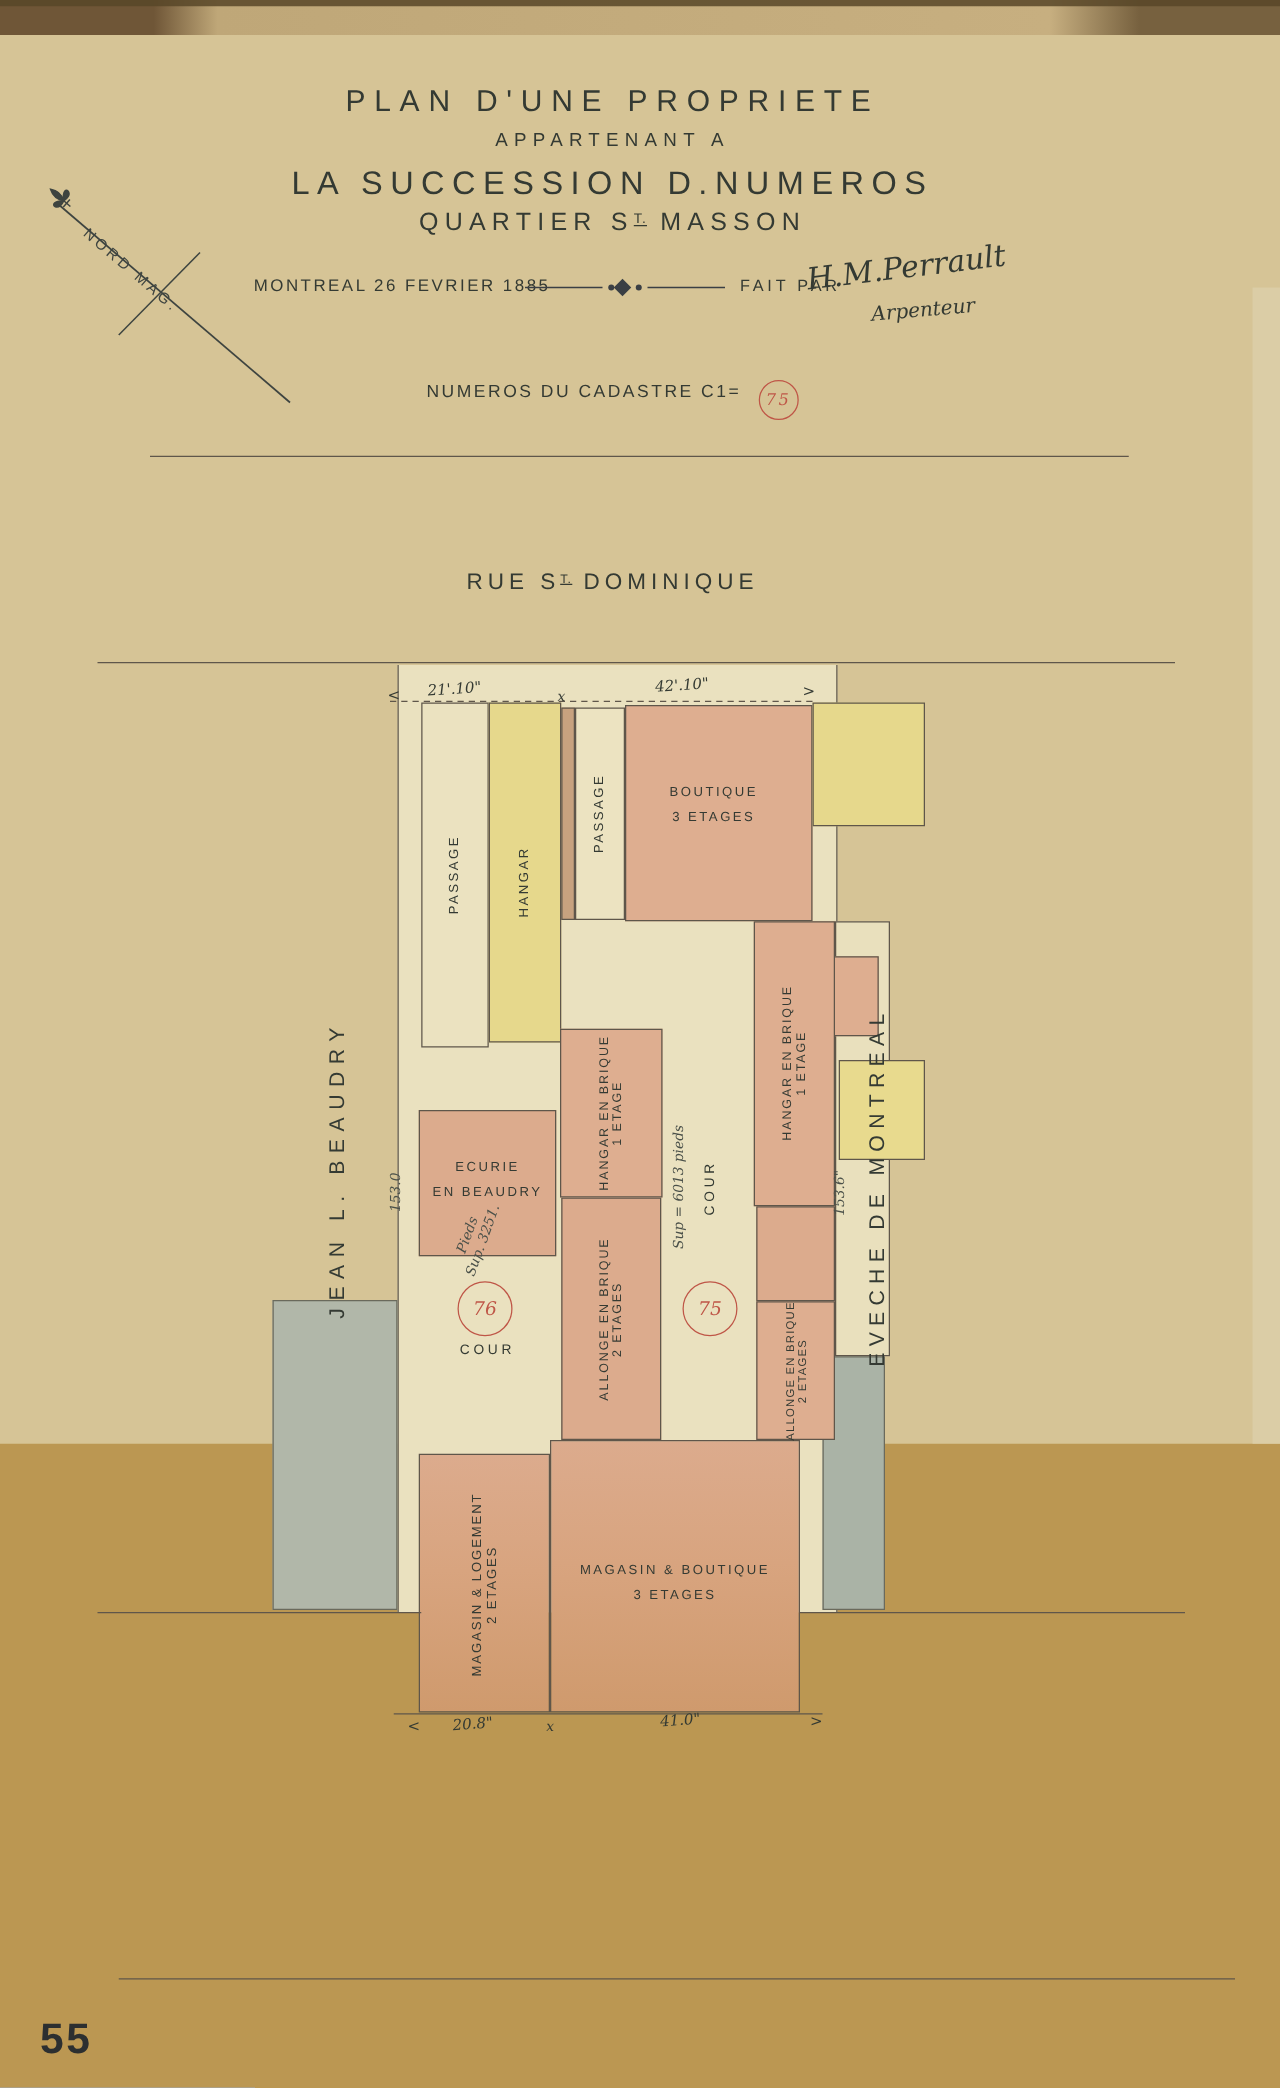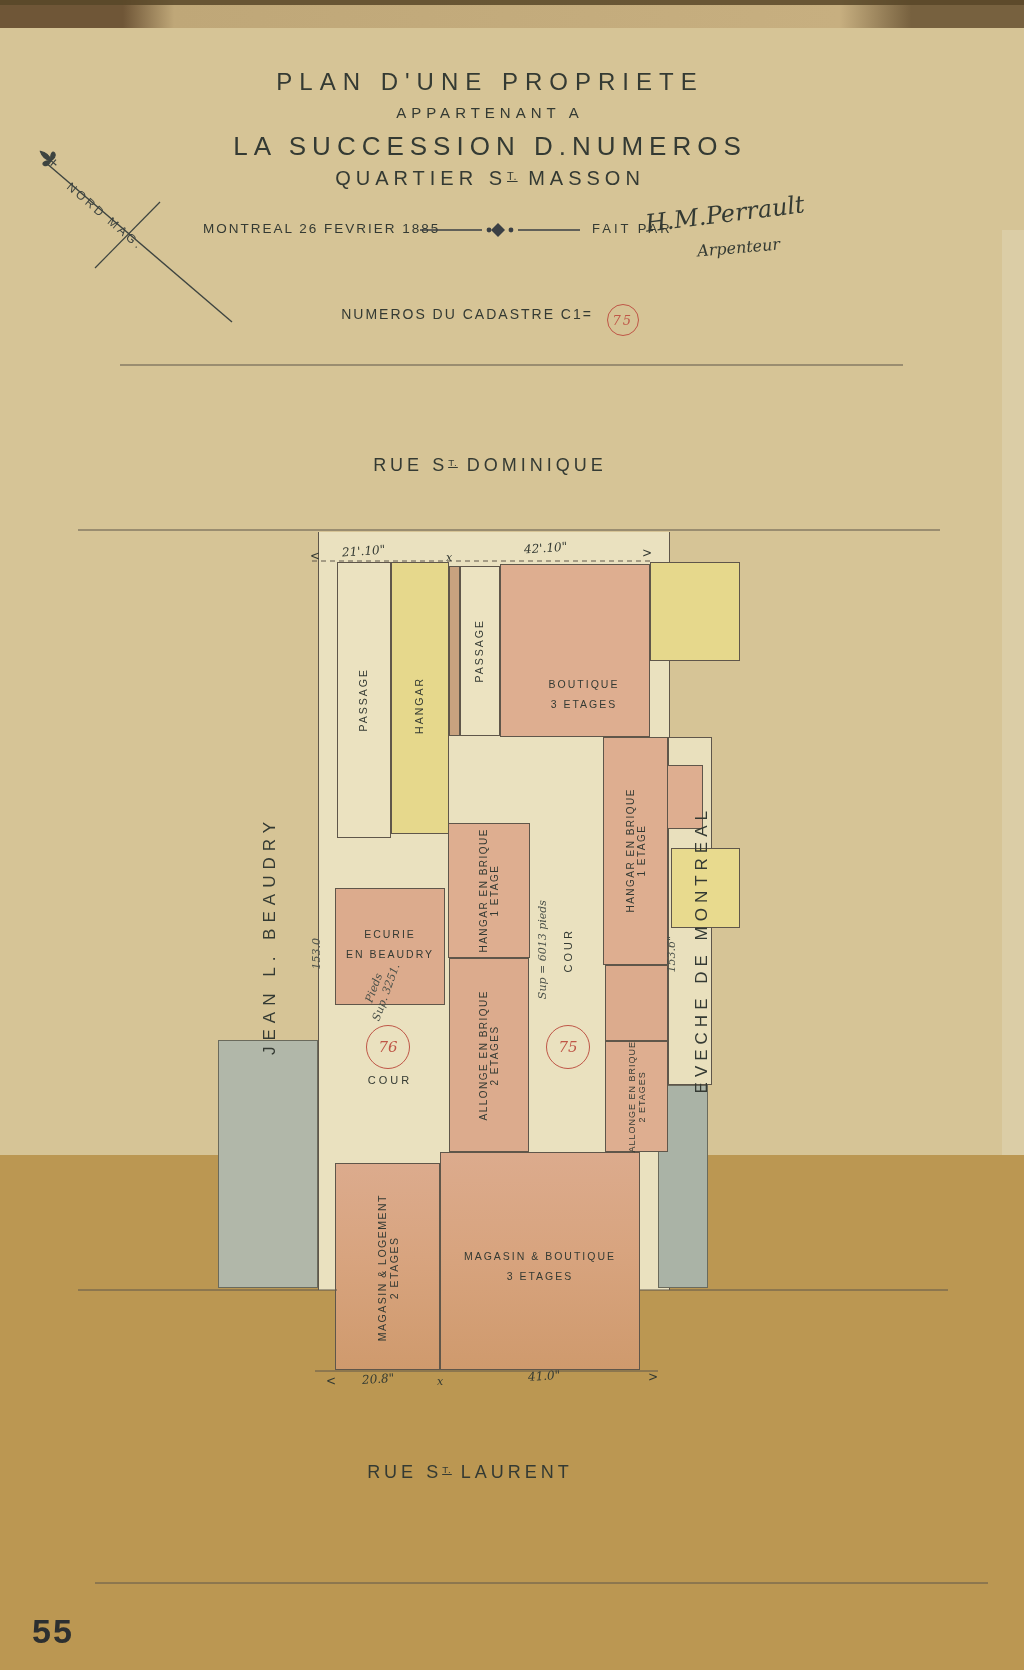--- a/index.html
+++ b/index.html
@@ -53,23 +53,20 @@
   <div class="lbl script" style="left:697px;top:238px;font-size:16px;transform:rotate(-5deg);">Arpenteur</div>
 
 
   <div class="ttl" style="top:280px;font-size:14px;letter-spacing:2px;margin-top:24px;">
     <span style="vertical-align:6px;">NUMEROS DU CADASTRE C1=</span>
     <span class="circle-num" style="position:relative;display:inline-flex;width:30px;height:30px;font-size:13px;margin-left:8px;">75</span>
   </div>
 
   <div class="lbl" style="left:250px;top:455px;width:480px;text-align:center;font-size:18px;letter-spacing:4px;">
     <span>RUE S</span><span class="sup">T.</span>&nbsp;<span>DOMINIQUE</span>
-  </div>
-  <div class="lbl" style="left:230px;top:1462px;width:480px;text-align:center;font-size:18px;letter-spacing:4px;">
-    <span>RUE S</span><span class="sup">T.</span>&nbsp;<span>LAURENT</span>
   </div>
 
   <div class="lot z1" style="left:318px;top:532px;width:350px;height:758px;"></div>
   <div class="blk z1" style="left:668px;top:737px;width:44px;height:348px;background:#e9e0bd;"></div>
   <div class="blk z1" style="left:218px;top:1040px;width:100px;height:248px;background:#b1b7a9;border-color:#6a6a5c;"></div>
   <div class="blk z1" style="left:658px;top:1085px;width:50px;height:203px;background:#aab3a6;border-color:#6a6a5c;"></div>
 
   <div class="blk z2" style="left:337px;top:562px;width:54px;height:276px;background:#ebe2c0;"></div>
   <div class="blk z2" style="left:391px;top:562px;width:58px;height:272px;background:#e6d88c;"></div>
   <div class="blk z2" style="left:449px;top:566px;width:11px;height:170px;background:#c8a27f;"></div>
@@ -129,21 +126,21 @@
 
   <div class="vwrap z4" style="left:337px;top:600px;width:54px;height:200px;">
     <div class="vtxt blklbl">PASSAGE</div>
   </div>
   <div class="vwrap z4" style="left:391px;top:580px;width:58px;height:250px;">
     <div class="vtxt blklbl">HANGAR</div>
   </div>
   <div class="vwrap z4" style="left:460px;top:566px;width:40px;height:170px;">
     <div class="vtxt blklbl">PASSAGE</div>
   </div>
-  <div class="hwrap z4 blklbl" style="left:500px;top:670px;width:142px;height:50px;padding-left:13px;">
+  <div class="hwrap z4 blklbl" style="left:500px;top:620px;width:142px;height:50px;">
     <div>BOUTIQUE</div>
       <div>3 ETAGES</div>
   </div>
   <div class="hwrap z4 blklbl" style="left:335px;top:922px;width:110px;height:46px;">
     <div>ECURIE</div>
       <div>EN BEAUDRY</div>
   </div>
   <div class="hwrap z4 hand" style="left:330px;top:960px;width:100px;height:60px;font-size:11px;transform:rotate(-70deg);">
     <div>Pieds</div>
       <div>Sup. 3251.</div>

